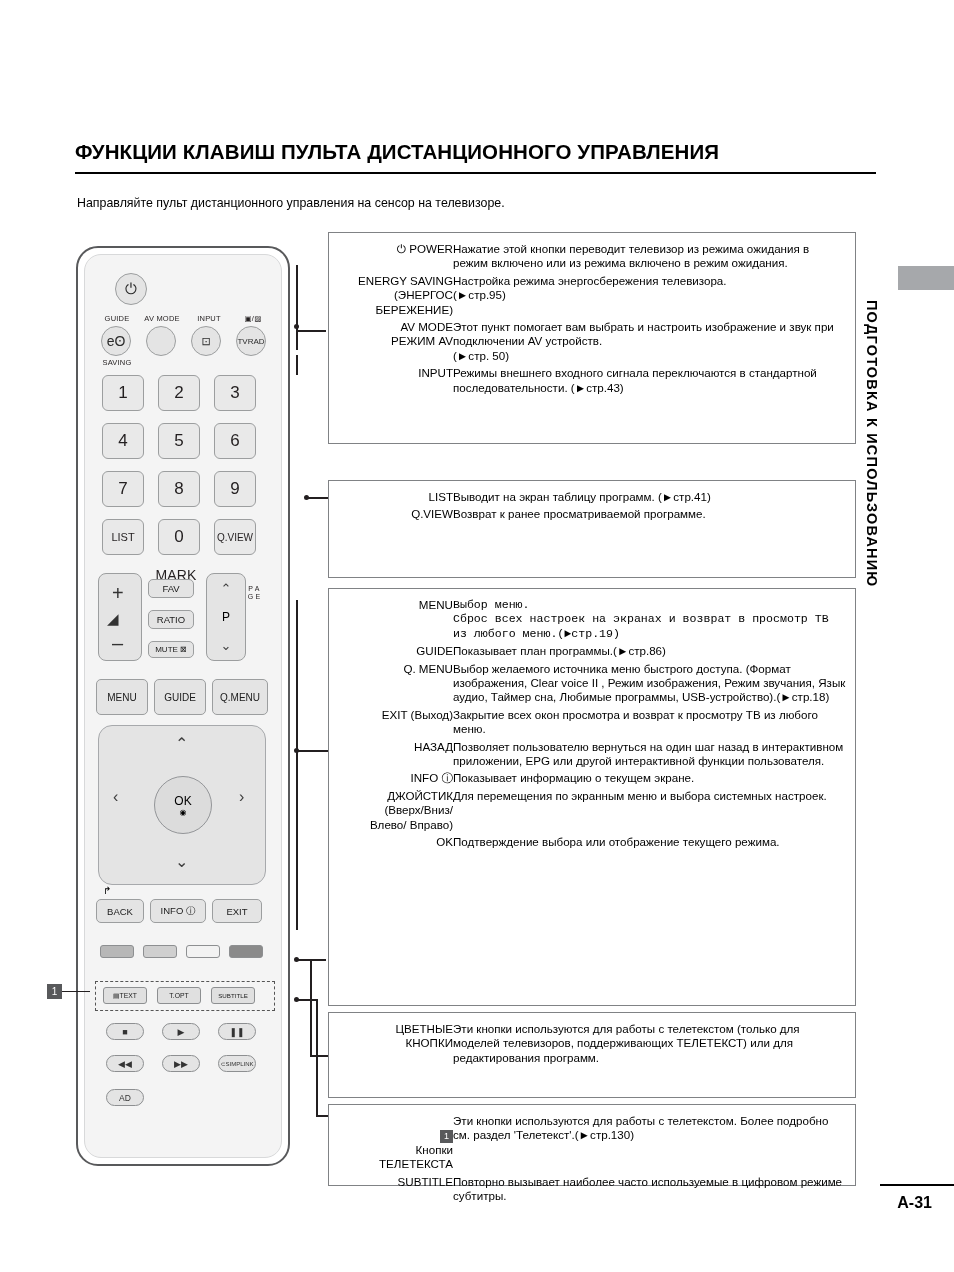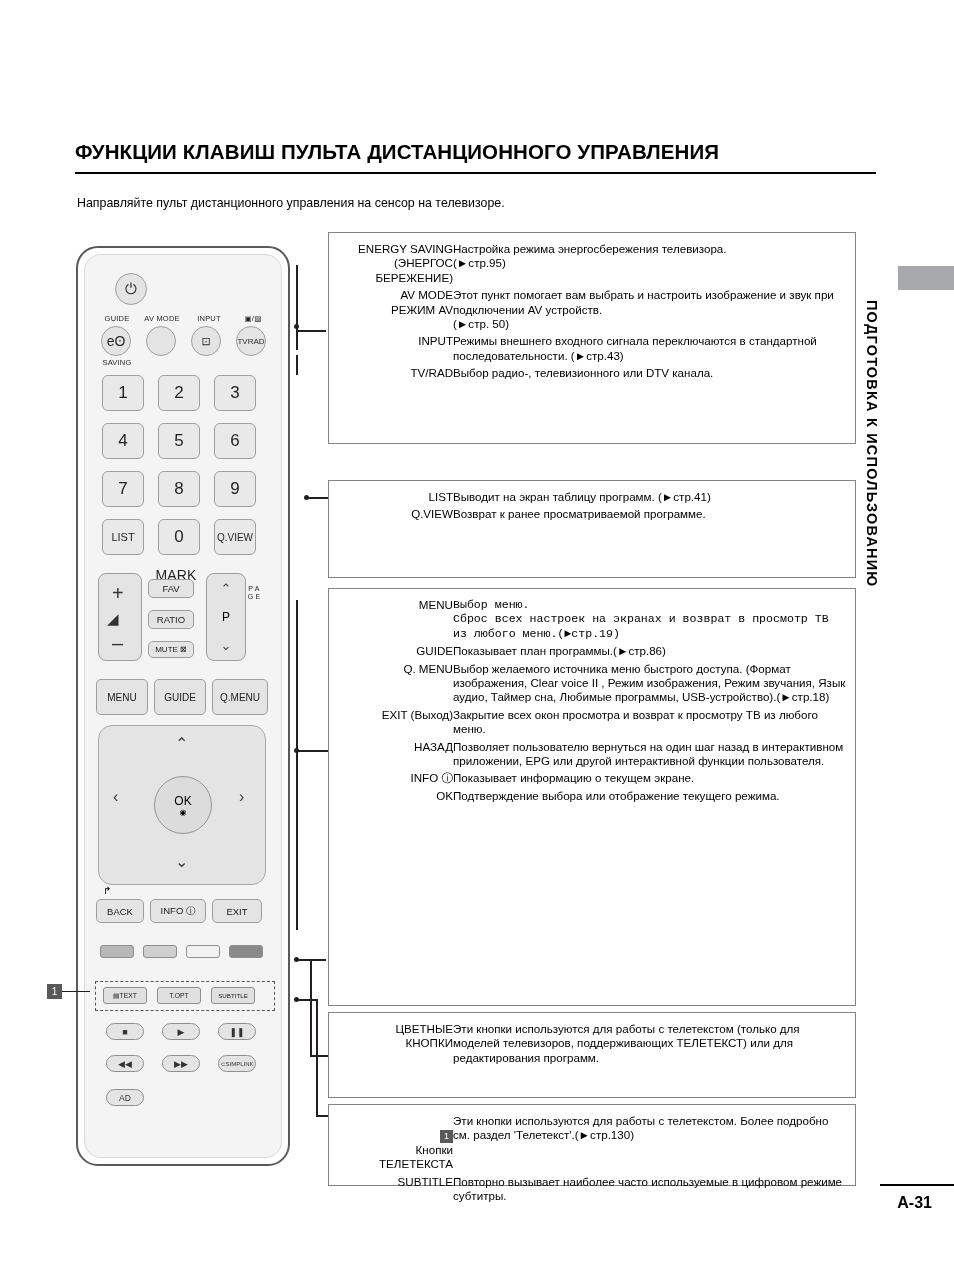--- a/index.html
+++ b/index.html
@@ -359,40 +359,40 @@
 
 <div class="dot" style="left:294px; top:997px;"></div>
 <div class="line" style="left:298px; top:999px; width:20px; height:1.5px;"></div>
 <div class="line" style="left:316px; top:999px; width:1.5px; height:118px;"></div>
 <div class="line" style="left:316px; top:1115px; width:12px; height:1.5px;"></div>
 
 <div class="desc-box" style="left:328px; top:232px; width:528px; height:212px;">
   <div class="box-pad">
     <table class="rows">
       <tbody>
+          <tr>
+        <td class="key">⏻ POWER</td>
+        <td class="val">Нажатие этой кнопки переводит телевизор из режима ожидания в режим включено или из режима включено в режим ожидания.</td>
+      </tr>
       <tr>
         <td class="key">ENERGY SAVING
 (ЭНЕРГОС
 БЕРЕЖЕНИЕ)</td>
         <td class="val" style="white-space:pre-line;">Настройка режима энергосбережения телевизора.
 (►стр.95)</td>
       </tr>
       <tr>
         <td class="key">AV MODE
 РЕЖИМ AV</td>
         <td class="val" style="white-space:pre-line;">Этот пункт помогает вам выбрать и настроить изображение и звук при подключении AV устройств.
 (►стр. 50)</td>
       </tr>
       <tr>
         <td class="key">INPUT</td>
         <td class="val">Режимы внешнего входного сигнала переключаются в стандартной последовательности. (►стр.43)</td>
-      </tr>
-      <tr>
-        <td class="key">TV/RAD</td>
-        <td class="val">Выбор радио-, телевизионного или DTV канала.</td>
       </tr>
     </tbody>
       </table>
   </div>
 </div>
 
 <div class="desc-box" style="left:328px; top:480px; width:528px; height:98px;">
   <div class="box-pad">
     <table class="rows">
       <tbody>
@@ -430,20 +430,26 @@
         <td class="key">EXIT (Выход)</td>
         <td class="val">Закрытие всех окон просмотра и возврат к просмотру ТВ из любого меню.</td>
       </tr>
       <tr>
         <td class="key">НАЗАД</td>
         <td class="val">Позволяет пользователю вернуться на один шаг назад в интерактивном приложении, EPG или другой интерактивной функции пользователя.</td>
       </tr>
       <tr>
         <td class="key">INFO ⓘ</td>
         <td class="val">Показывает информацию о текущем экране.</td>
+      </tr>
+      <tr>
+        <td class="key">ДЖОЙСТИК
+(Вверх/Вниз/
+Влево/ Вправо)</td>
+        <td class="val">Для перемещения по экранным меню и выбора системных настроек.</td>
       </tr>
       <tr>
         <td class="key">OK</td>
         <td class="val">Подтверждение выбора или отображение текущего режима.</td>
       </tr>
     </tbody>
       </table>
   </div>
 </div>
 

